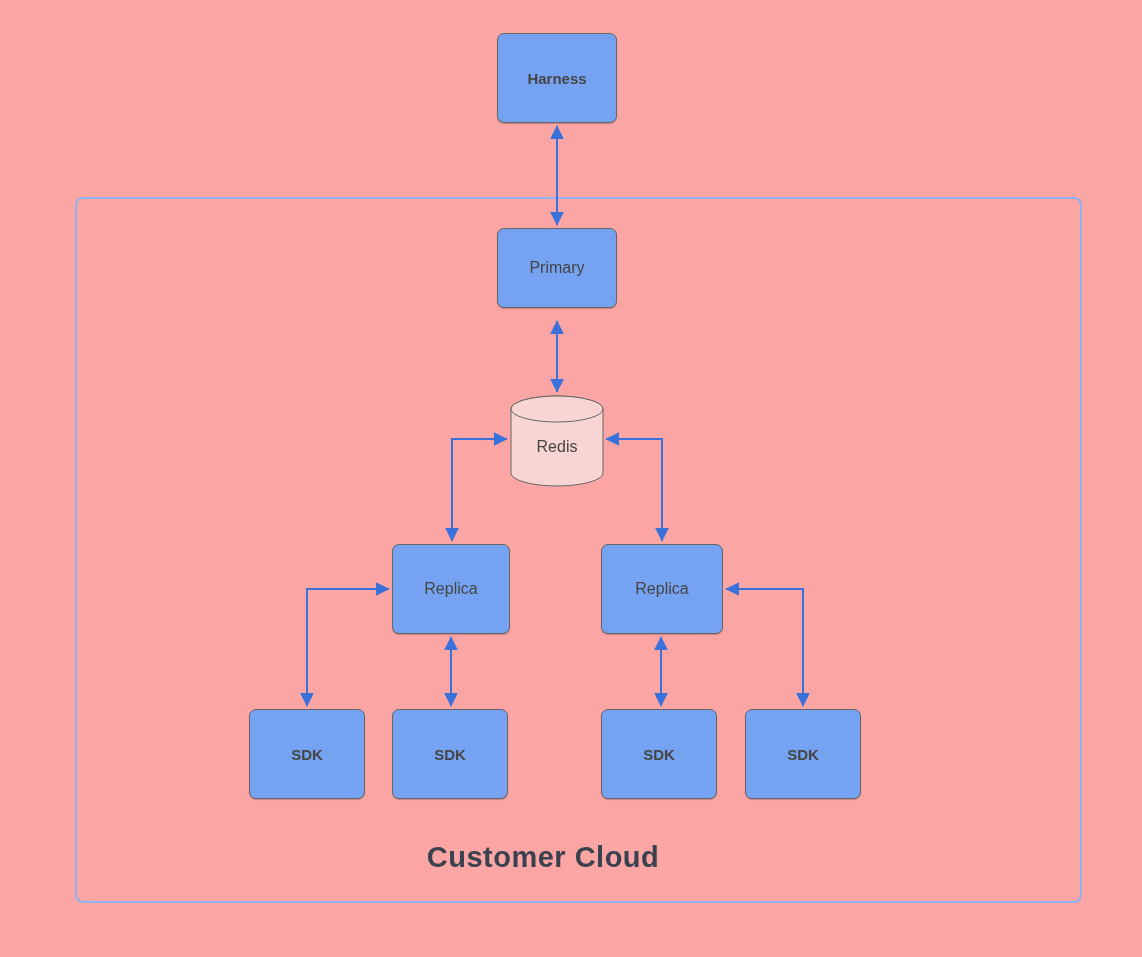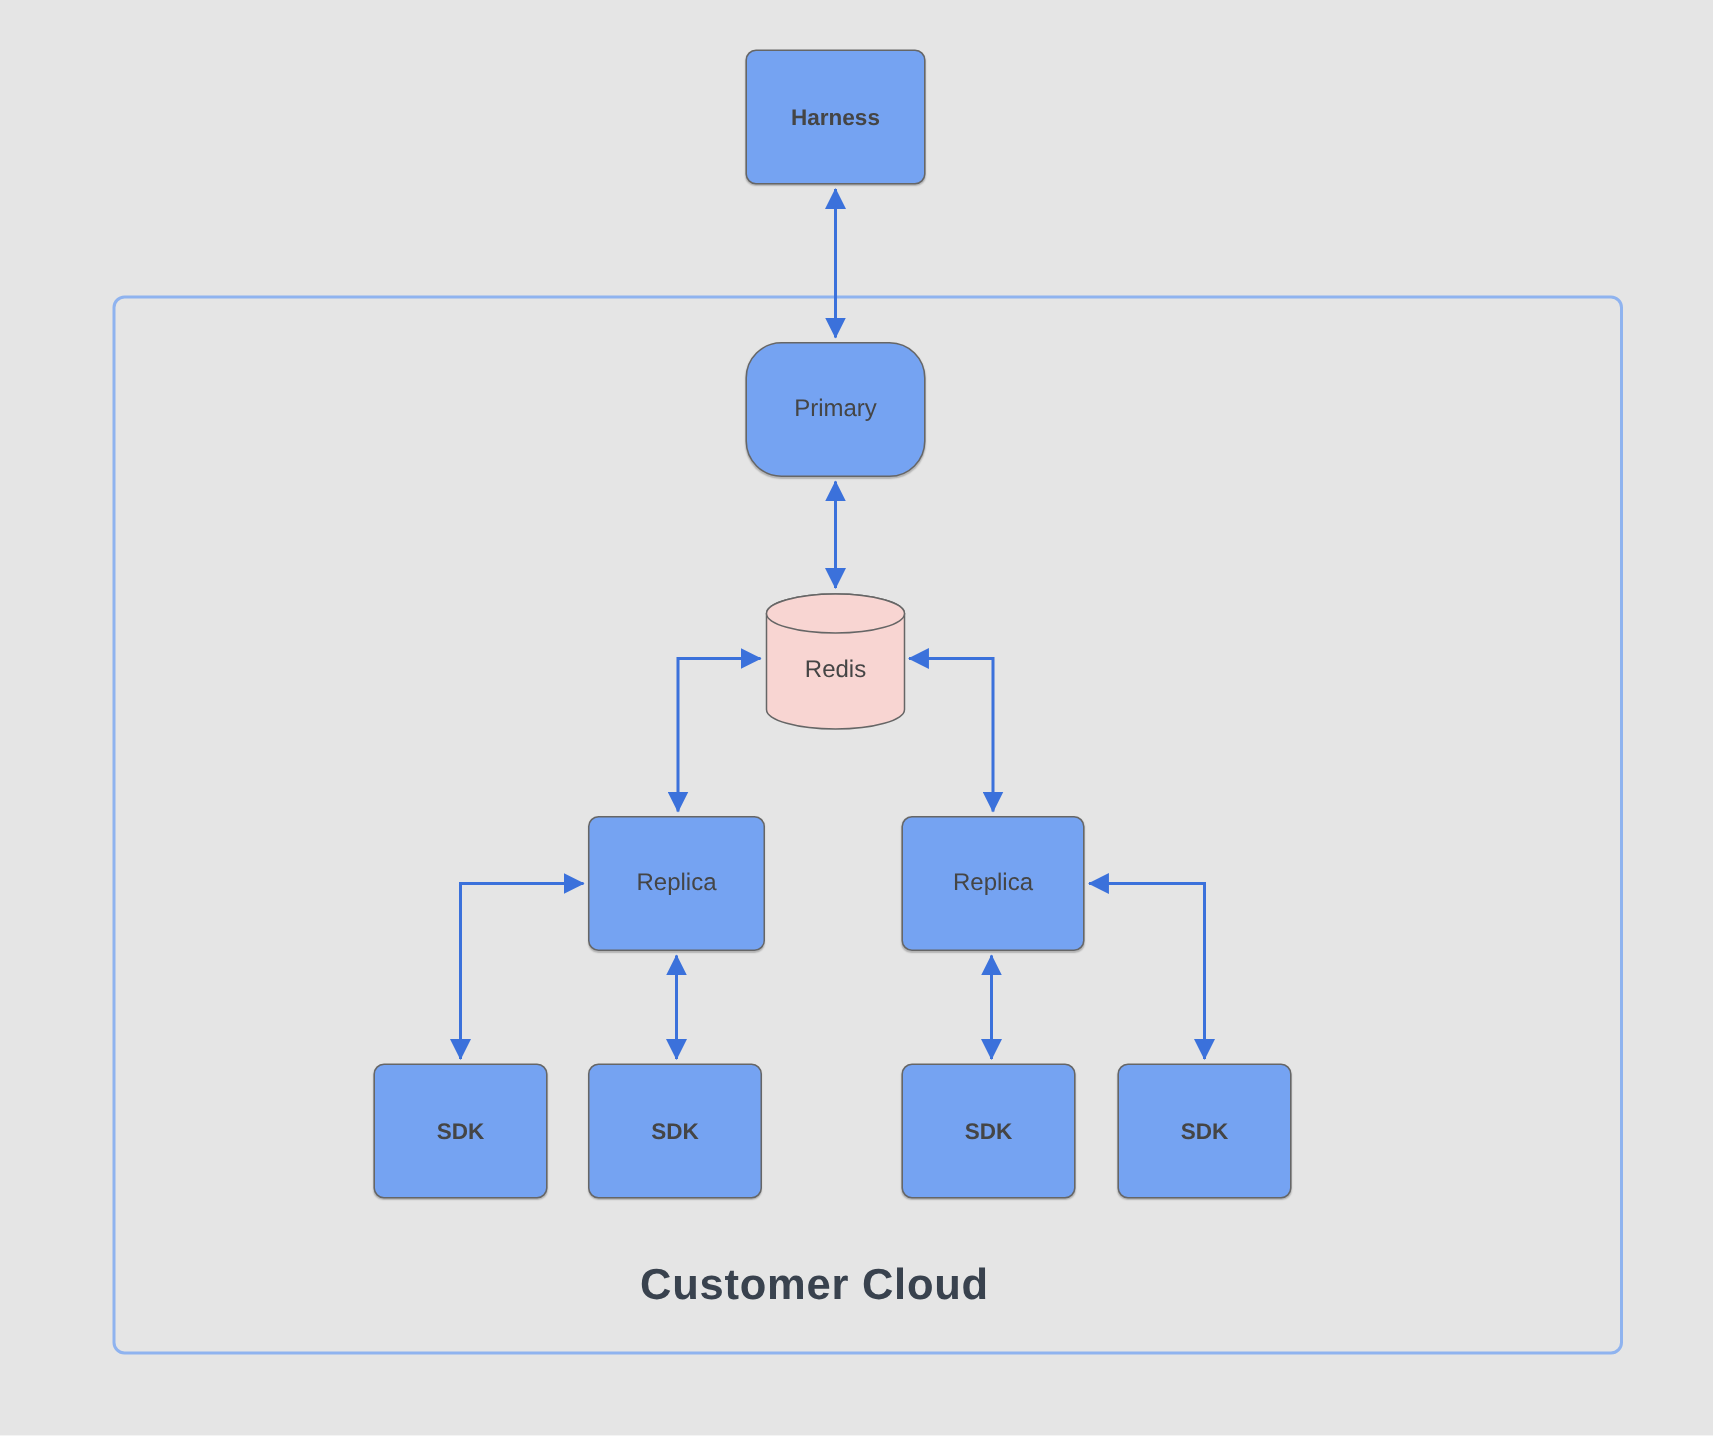--- a/index.html
+++ b/index.html
@@ -2,21 +2,21 @@
 <html style="--node-fill: #75a3f2; --node-border: #666666; --redis-fill: #f8d5d2; --connector: #3b71db; --boundary: #8fb3ef; --label: #454545; --container-label: #39424e;"><head>
 <meta charset="utf-8">
 <style>
   html, body { margin: 0; padding: 0; background: #ffffff; }
   body { font-family: "Liberation Sans", sans-serif; }
 
   .canvas {
     position: relative;
     width: 1142px;
     height: 957px;
-    background: #e5e5e5;
+    background: #fca5a5;
     overflow: hidden;
   }
 
   .boundary {
     position: absolute;
     left: 75px; top: 197px;
     width: 1007px; height: 706px;
     border: 2px solid var(--boundary, #8fb3ef);
     border-radius: 8px;
     box-sizing: border-box;
@@ -98,21 +98,21 @@
     <path class="edge" d="M451,637 L451,706" marker-start="url(#ah)" marker-end="url(#ah)"></path>
     <path class="edge" d="M661,637 L661,706" marker-start="url(#ah)" marker-end="url(#ah)"></path>
     <path class="edge" d="M307,706 L307,589 L389,589" marker-start="url(#ah)" marker-end="url(#ah)"></path>
     <path class="edge" d="M803,706 L803,589 L726,589" marker-start="url(#ah)" marker-end="url(#ah)"></path>
   </svg>
 
   <div class="node bold" style="left:497px; top:33px; width:120px; height:90px;">
     <span>Harness</span>
   </div>
 
-  <div class="node" style="left:497px; top:228px; width:120px; height:90px;border-radius:24px;">
+  <div class="node" style="left:497px; top:228px; width:120px; height:80px;">
     <span>Primary</span>
   </div>
 
   <div class="cylinder" style="left:510px; top:395px; width:94px; height:92px;">
     <svg width="94" height="92" viewBox="0 0 94 92">
       <path class="cyl-shape-fill" d="M1,14 v64 a46,13 0 0 0 92,0 v-64 a46,13 0 0 0 -92,0 z"></path>
       <ellipse class="cyl-shape-fill" cx="47" cy="14" rx="46" ry="13"></ellipse>
     </svg>
     <span class="cyl-label">Redis</span>
   </div>

